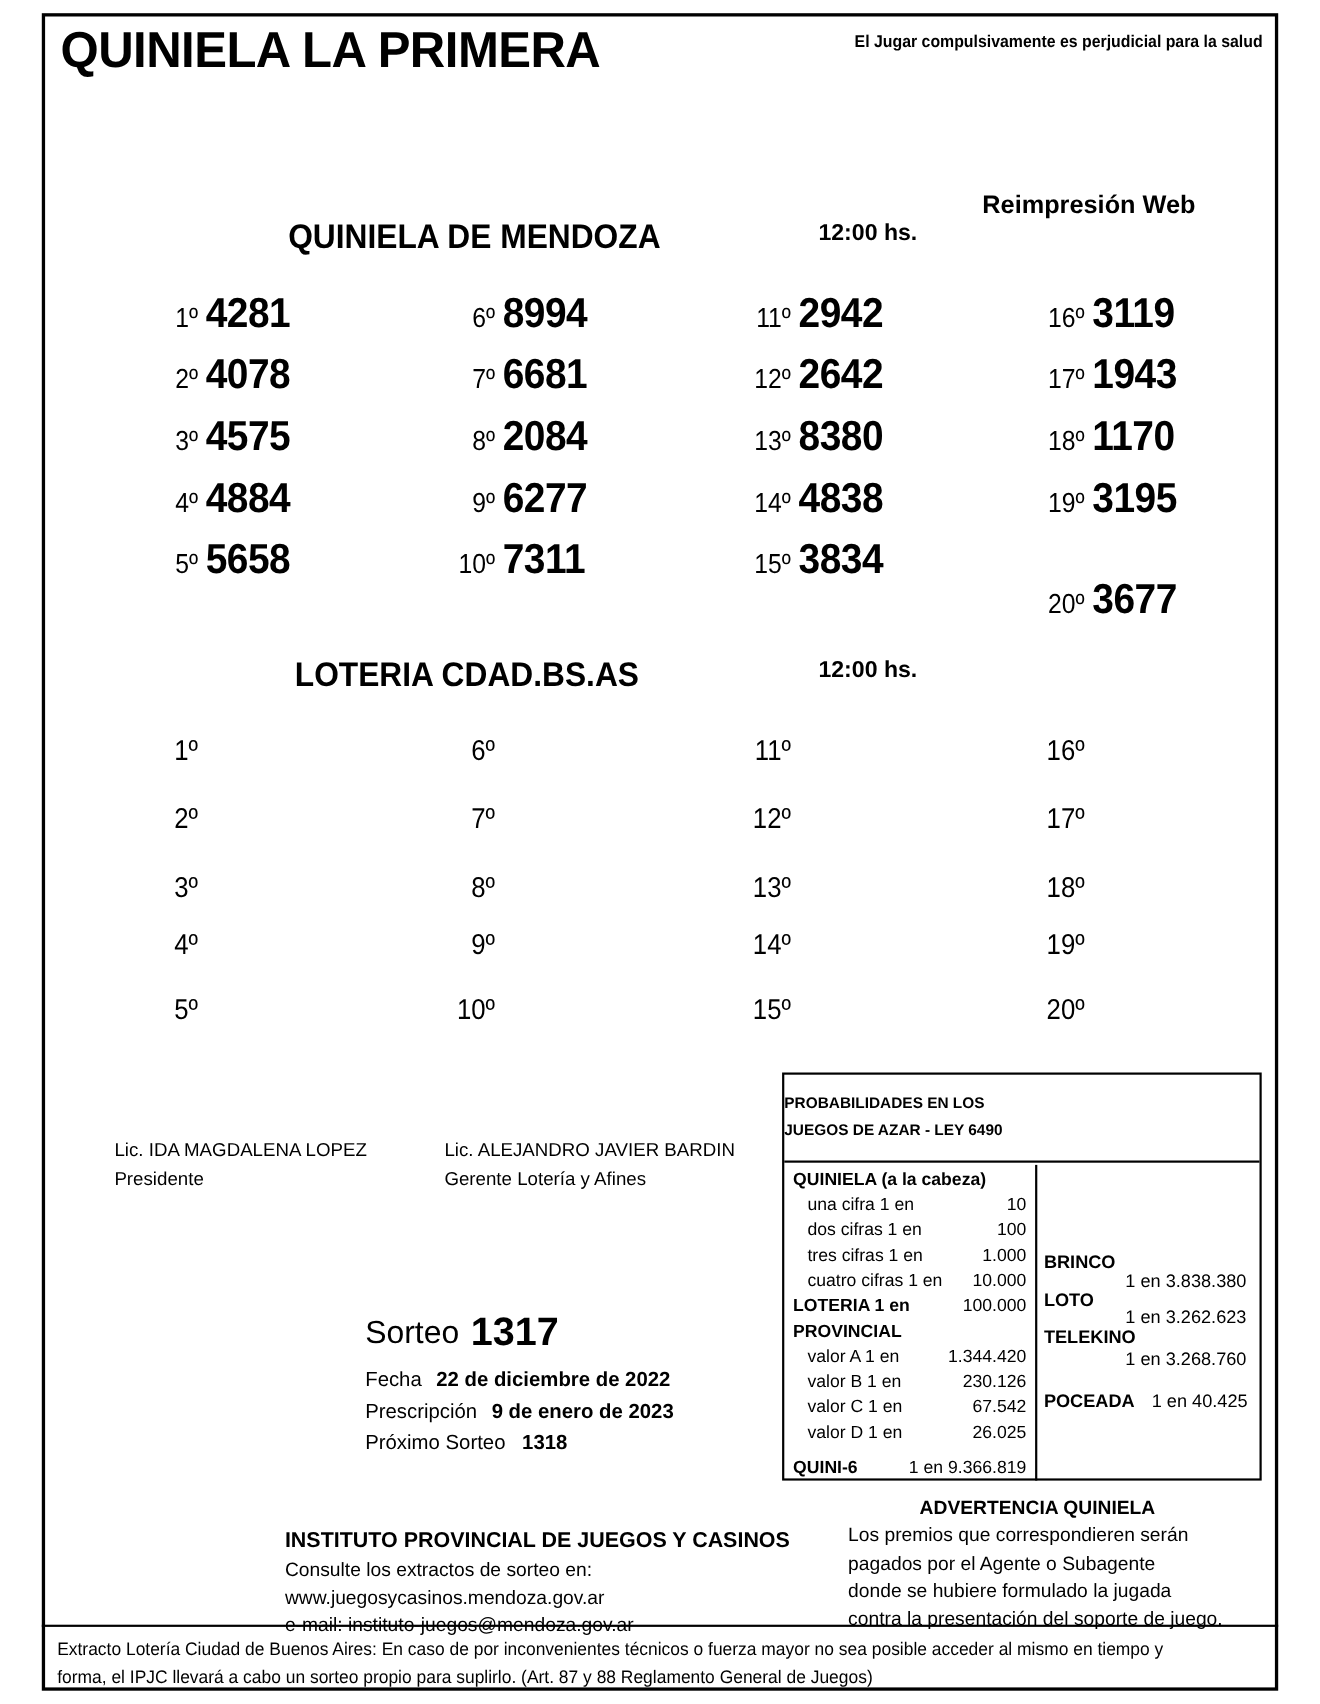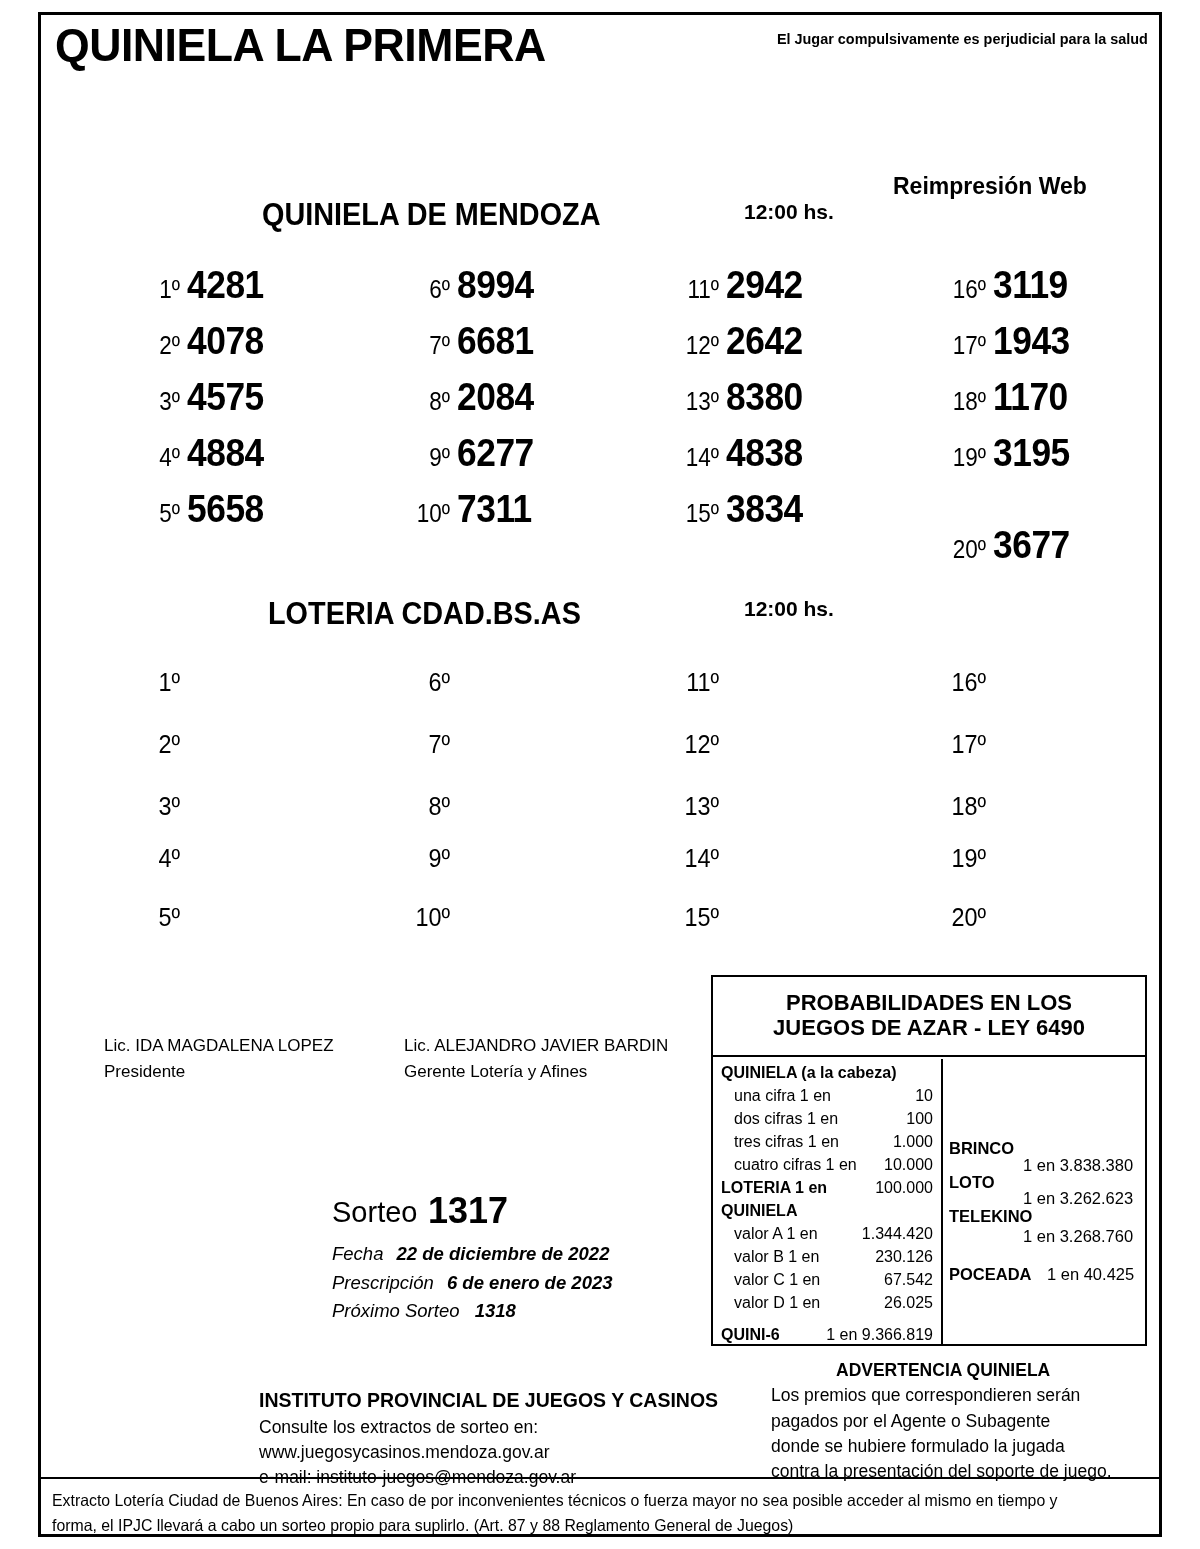--- a/index.html
+++ b/index.html
@@ -123,21 +123,20 @@
     left: 428px;
     top: 1190px;
     font-size: 36px;
     font-weight: bold;
     white-space: nowrap;
   }
   .info-line {
     position: absolute;
     font-size: 18.5px;
     white-space: nowrap;
-    font-style: italic;
   }
   .info-line b { font-weight: bold; }
 
   
   .prob-box {
     position: absolute;
     left: 711px;
     top: 975px;
     width: 436px;
     height: 371px;
@@ -145,22 +144,21 @@
     box-sizing: border-box;
   }
   .prob-header {
     position: absolute;
     left: 0;
     top: 0;
     width: 100%;
     height: 80px;
     border-bottom: 2px solid #000;
     box-sizing: border-box;
-    text-align: center;
-    font-size: 22px;
+    font-size: 14px;
     font-weight: bold;
     line-height: 25px;
     padding-top: 13px;
   }
   .prob-divider {
     position: absolute;
     left: 228px;
     top: 82px;
     width: 0;
     height: 287px;
@@ -331,21 +329,21 @@
 
 <div class="sorteo-word">Sorteo</div>
 <div class="sorteo-num">1317</div>
 
 <div class="info-line" style="left:332px; top:1243px;">
   <span>Fecha</span>
   <b style="margin-left:8px;">22 de diciembre de 2022</b>
 </div>
 <div class="info-line" style="left:332px; top:1272px;">
   <span>Prescripción</span>
-  <b style="margin-left:8px;">6 de enero de 2023</b>
+  <b style="margin-left:8px;">9 de enero de 2023</b>
 </div>
 <div class="info-line" style="left:332px; top:1300px;">
   <span>Próximo Sorteo</span>
   <b style="margin-left:10px;text-align:right;">1318</b>
 </div>
 
 <div class="prob-box">
   <div class="prob-header">
     <div>PROBABILIDADES EN LOS</div>
     <div>JUEGOS DE AZAR - LEY 6490</div>
@@ -372,21 +370,21 @@
         <div class="p-row">
           <span class="p-label indent">cuatro cifras 1 en</span>
           <span class="p-val">10.000</span>
         </div>
       </div>
     <div class="p-row">
       <span class="p-label p-head">LOTERIA  1 en</span>
       <span class="p-val">100.000</span>
     </div>
     <div class="p-row">
-      <span class="p-label p-head">QUINIELA</span>
+      <span class="p-label p-head">PROVINCIAL</span>
     </div>
     <div id="combinada-rows">
         <div class="p-row">
           <span class="p-label indent">valor A 1 en</span>
           <span class="p-val">1.344.420</span>
         </div>
         <div class="p-row">
           <span class="p-label indent">valor B 1 en</span>
           <span class="p-val">230.126</span>
         </div>

